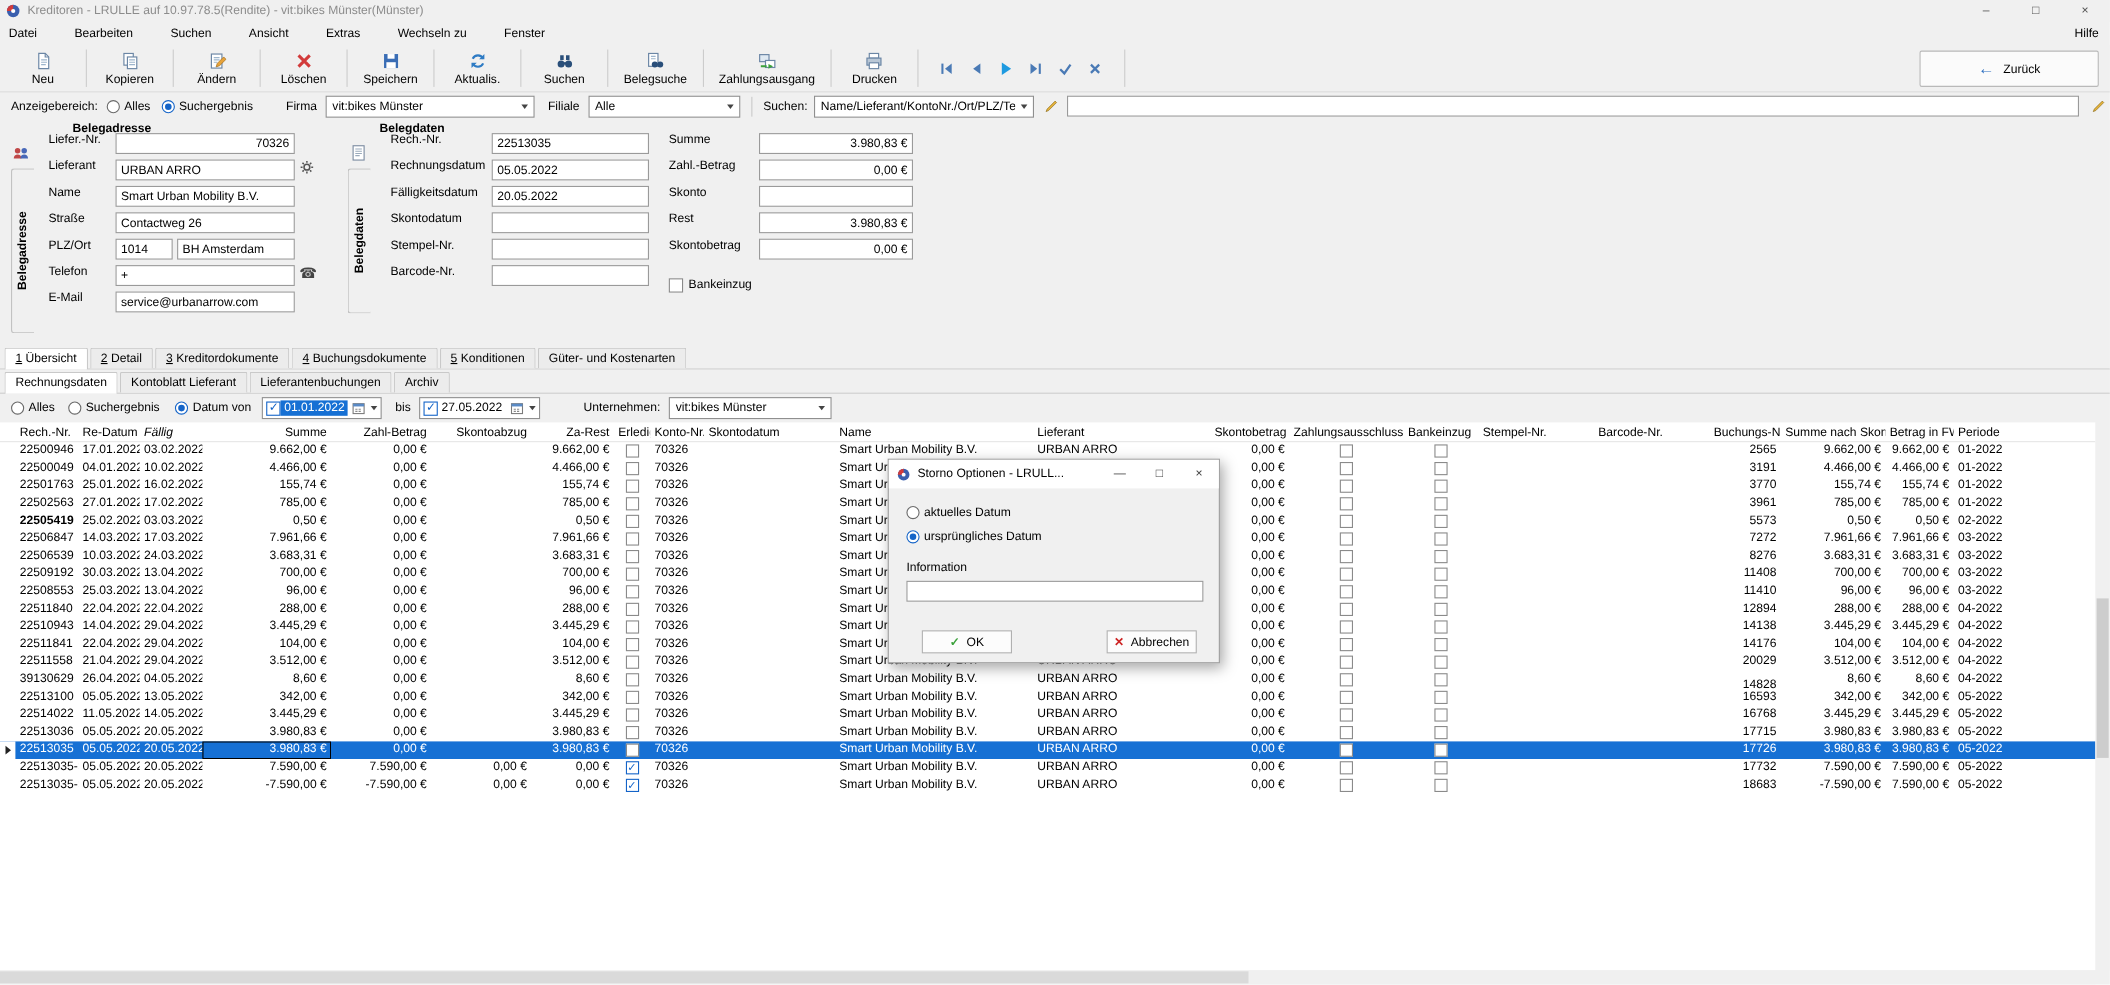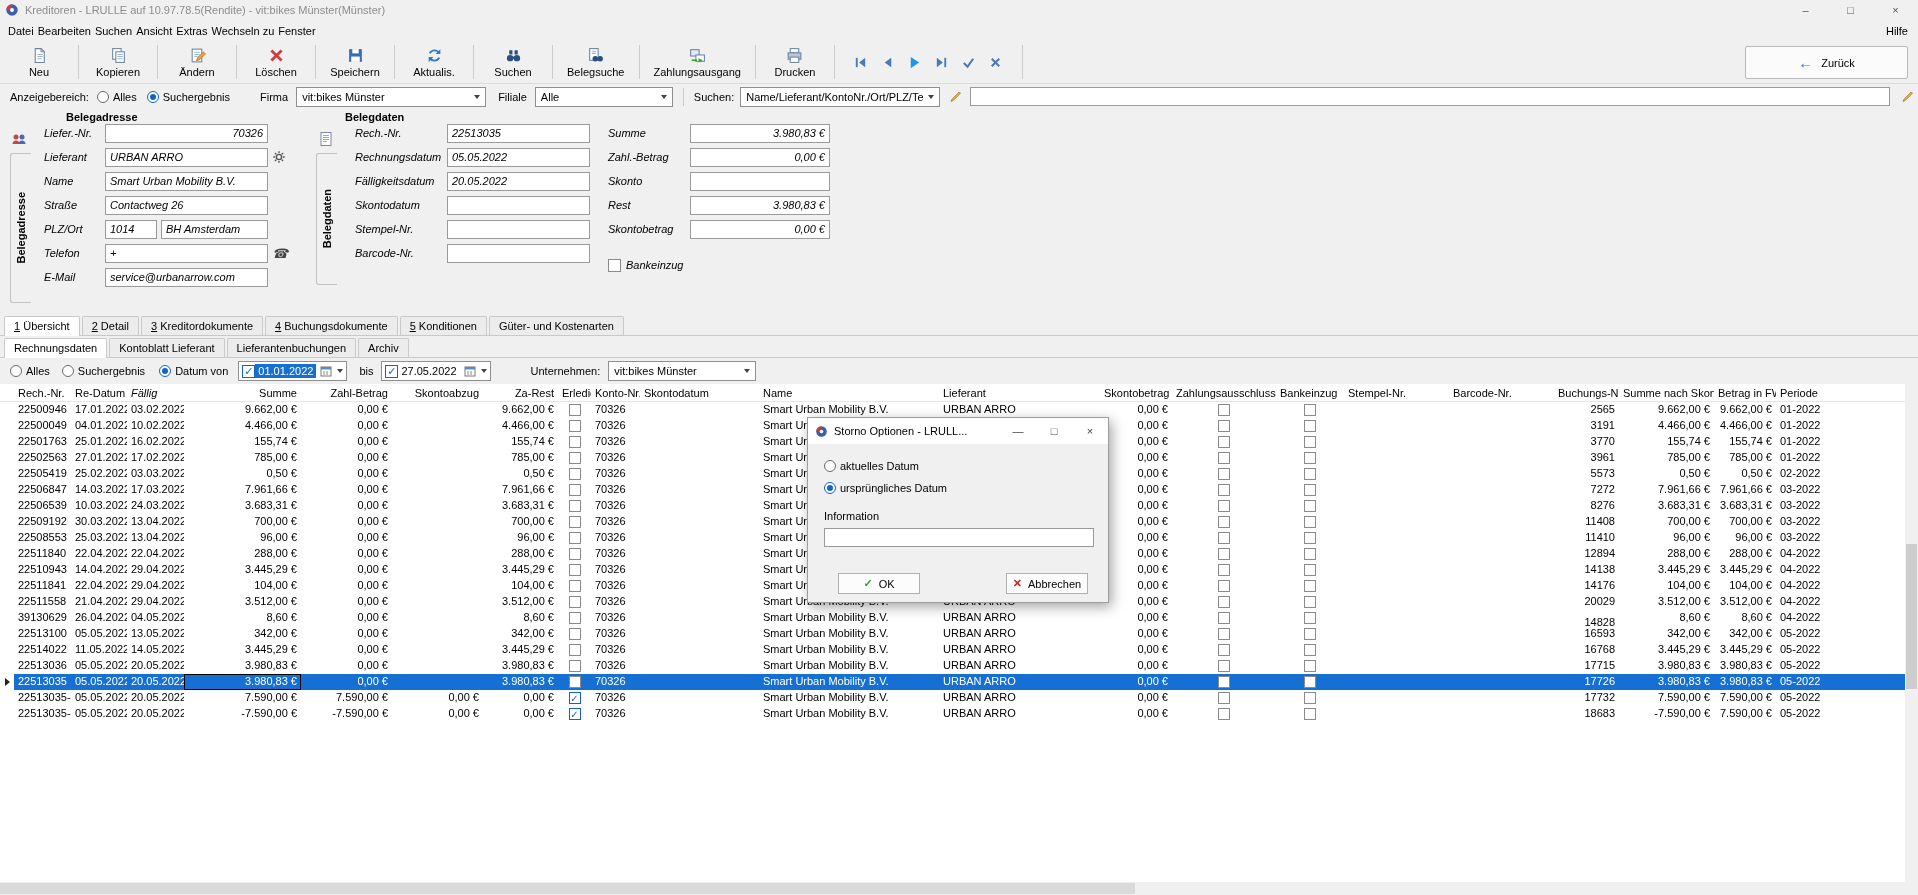--- a/index.html
+++ b/index.html
@@ -14,21 +14,21 @@
 
   
   .titlebar { position:absolute; top:0; left:0; right:0; height:20px; background:#f0f0f0; display:flex; align-items:center; }
   .app-icon { margin-left:5px; width:14px; height:14px; }
   .titlebar .title { color:#8c8c8c; margin-left:6px; white-space:nowrap; }
   .win-controls { position:absolute; right:0; top:0; height:20px; display:flex; }
   .win-btn { width:45px; height:20px; display:flex; align-items:center; justify-content:center; color:#555; font-size:11px; }
 
   
   .menubar { position:absolute; top:20px; left:0; right:0; height:21px; display:flex; align-items:center; padding-left:8px; }
-  #menu-items { display:flex; gap:4px;text-align:right; }
+  #menu-items { display:flex; gap:34px;text-align:right; }
   .menu-item { white-space:nowrap; cursor:default; }
   .menu-help { position:absolute; right:10px; }
 
   
   .toolbar { position:absolute; top:41px; left:0; right:0; height:43px; background:#f0f0f0; border-bottom:1px solid #dcdcdc; display:flex; align-items:center; padding-left:4px; }
   .tb-btn { min-width:70px; padding:2px 10px; height:40px; display:flex; flex-direction:column; align-items:center; justify-content:center; gap:2px; }
   .tb-icon svg { width:17px; height:17px; }
   .tb-label { font-size:11px; white-space:nowrap; }
   .tb-sep { width:1px; height:34px; background:#cccccc; margin:0 4px; flex:none; }
   .nav-group { display:flex; align-items:center; gap:7px; margin:0 12px; }
@@ -53,21 +53,21 @@
   .ficon svg { width:14px; height:14px; }
   .phone-glyph { font-size:13px; color:#444; }
 
   
   .formarea { position:absolute; top:109px; left:0; right:0; height:204px; background:#f0f0f0; }
   .group-title { position:absolute; top:2px; font-weight:bold; }
   .side-icon { position:absolute; }
   .vstrip { position:absolute; width:21px; background:#f0f0f0; border:1px solid #c2c2c2; border-right:none; border-radius:3px 0 0 3px; display:flex; align-items:center; justify-content:center; }
   .vlabel { writing-mode:vertical-rl; transform:rotate(180deg); font-weight:bold; font-size:11px; white-space:nowrap; }
   .ffields { position:absolute; top:12px; }
-  .frow { display:flex; align-items:center; height:24px;font-style:italic; }
+  .frow { display:flex; align-items:flex-start; height:24px; }
   .frow .flabel { flex:none; white-space:nowrap; }
   #ba-fields .flabel { width:61px; }
   #bd-left .flabel  { width:92px; }
   #bd-right .flabel { width:82px; }
   .cb { display:inline-flex; align-items:center; justify-content:center; width:13px; height:13px; background:#fff; border:1px solid #8a8a8a; color:#1464c8; font-size:11px; line-height:11px; flex:none; }
   .cb.on { border-color:#1464c8; }
 
   
   .tabs { position:absolute; left:0; right:0; display:flex; align-items:flex-end; padding-left:4px; border-bottom:1px solid #c9c9c9; background:#f0f0f0; }
   #tabs-main { top:313px; height:23px; }
@@ -661,21 +661,21 @@
           </div>
           <div class="cell" style="width: 105px;"></div>
           <div class="cell" style="width: 105px;"></div>
           <div class="cell r" style="width: 65px;">3961</div>
           <div class="cell r" style="width: 95px;">785,00 €</div>
           <div class="cell r" style="width: 62px;">785,00 €</div>
           <div class="cell" style="width: 58px;">01-2022</div>
         </div>
         <div class="trow">
           <div class="gutter"></div>
-          <div class="cell" style="width: 57px;">22505419</div>
+          <div class="cell" style="width: 57px; font-weight: bold;">22505419</div>
           <div class="cell" style="width: 56px;">25.02.2022</div>
           <div class="cell" style="width: 57px;">03.03.2022</div>
           <div class="cell r" style="width: 117px;">0,50 €</div>
           <div class="cell r" style="width: 91px;">0,00 €</div>
           <div class="cell r" style="width: 91px;"></div>
           <div class="cell r" style="width: 75px;">0,50 €</div>
           <div class="cell c" style="width: 33px;">
             <span class="cb"></span>
           </div>
           <div class="cell" style="width: 49px;">70326</div>

